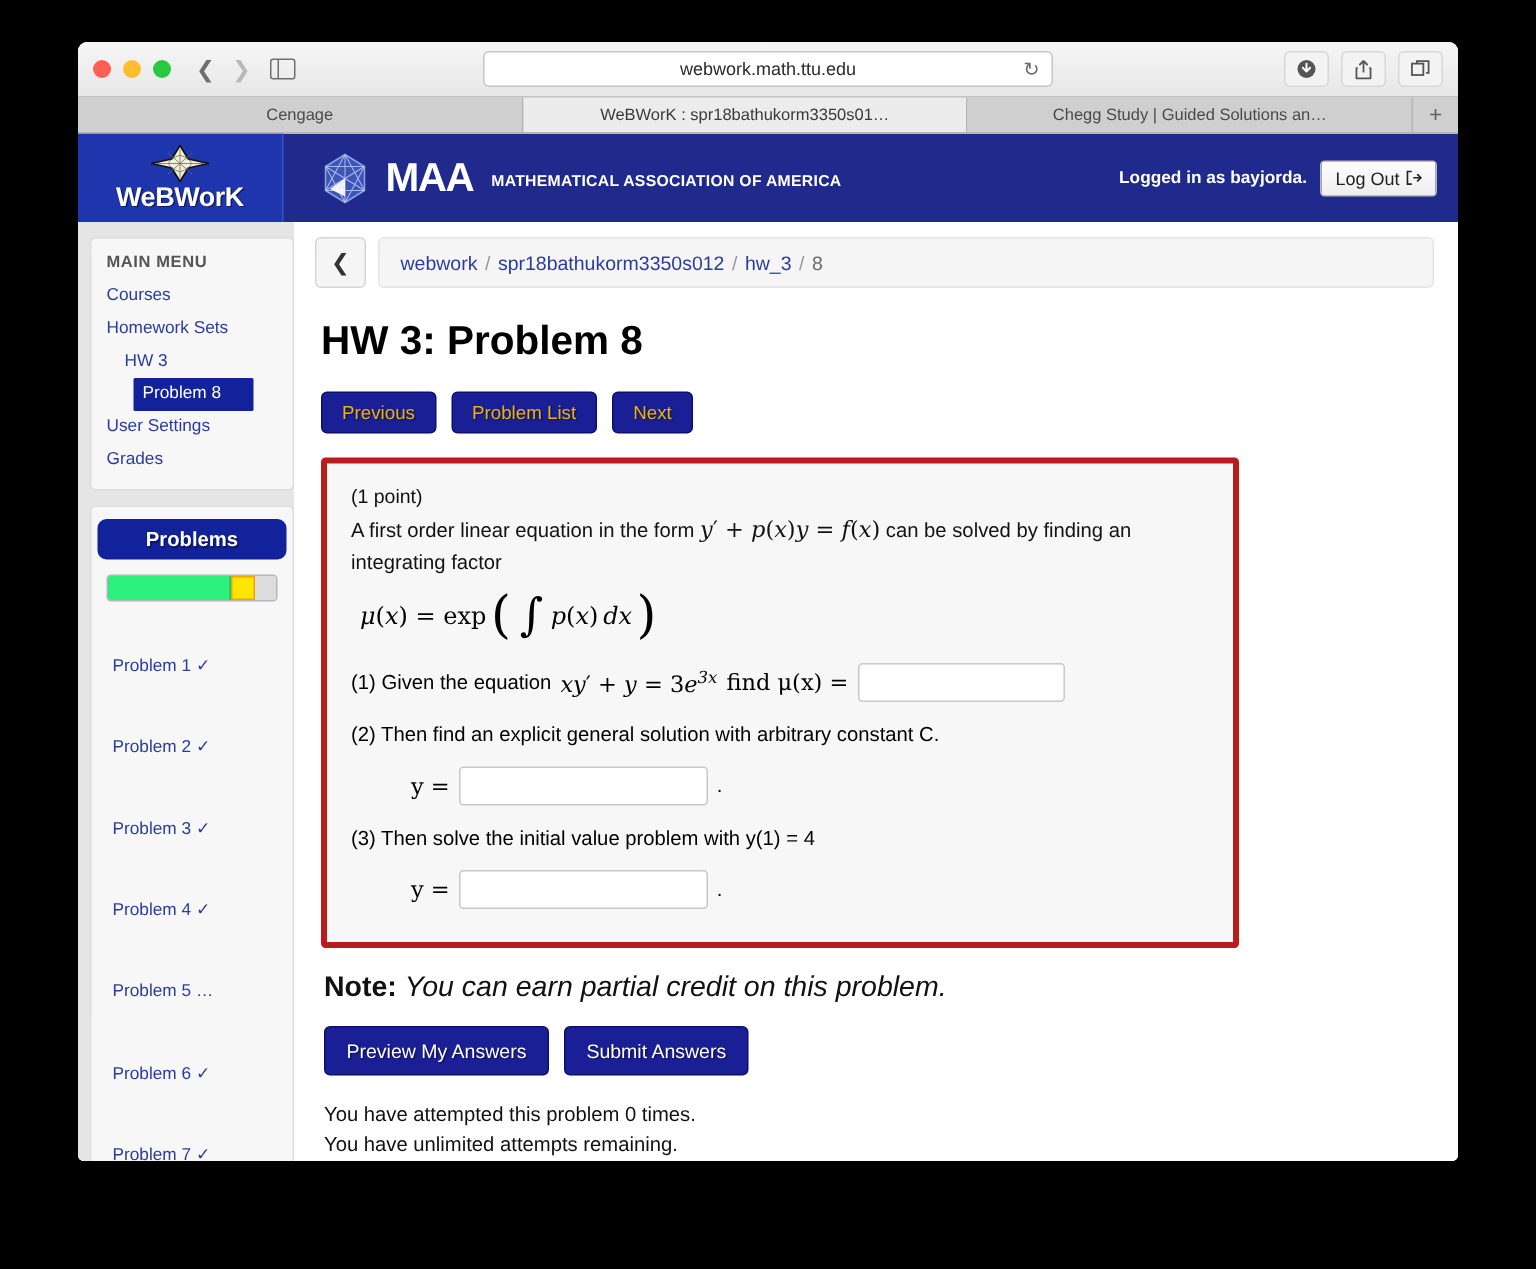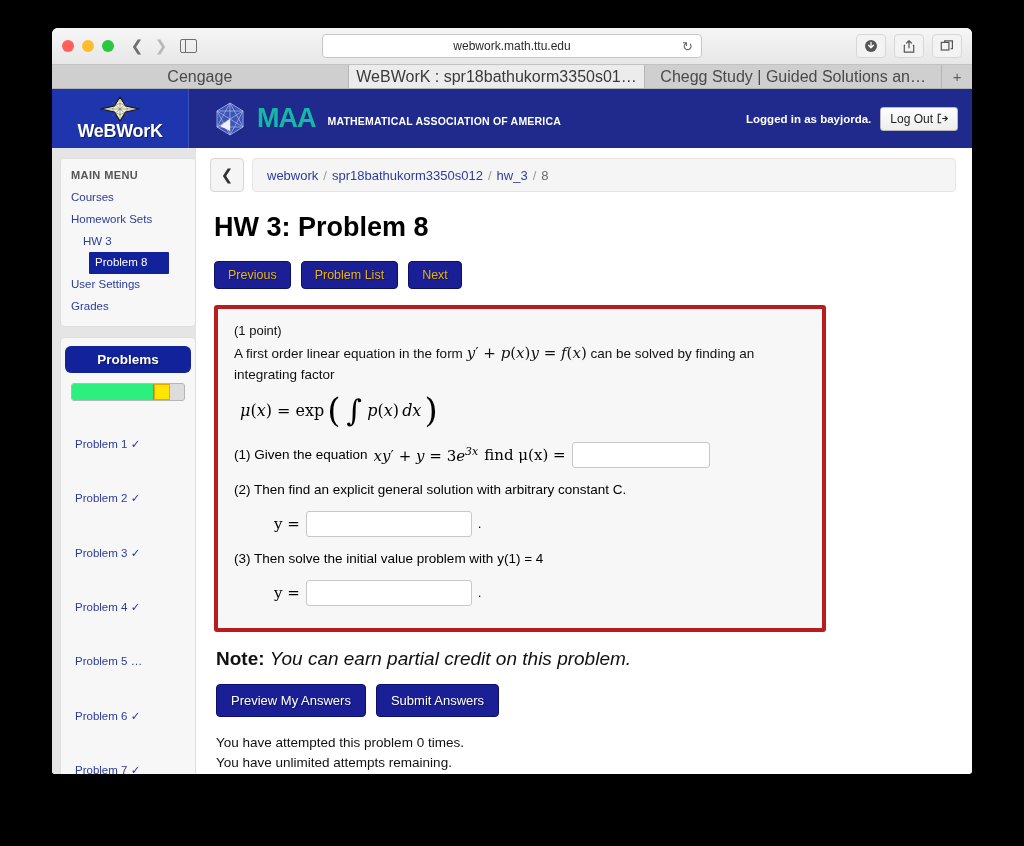--- a/index.html
+++ b/index.html
@@ -97,21 +97,21 @@
   .tabbar {
     height: 23px;
     background: #cfcfcf;
     display: flex;
     border-bottom: 1px solid #b3b3b3;
   }
   .tab {
     flex: 1 1 0;
     min-width: 0;
     display: flex; align-items: center; justify-content: center;
-    font-size: 16px; color: #4a4a4a;
+    font-size: 11px; color: #4a4a4a;
     border-right: 1px solid #b5b5b5;
     padding: 0 6px;
     white-space: nowrap; overflow: hidden; text-overflow: ellipsis;
     background: #cfcfcf;
   }
   .tab.active { background: #ececec; color: #3a3a3a; }
   .tab-add {
     width: 30px;
     display: flex; align-items: center; justify-content: center;
     font-size: 15px; color: #606060;
@@ -146,21 +146,21 @@
     letter-spacing: -0.3px;
     text-shadow: 1px 1px 0 rgba(0,0,0,0.45);
     margin-top: -1px;
   }
   .maa-wrap {
     display: flex; align-items: center;
     margin-left: 22px;
     gap: 8px;
   }
   .maa-text {
-    color: #14b8a6; font-weight: bold;
+    color: #ffffff; font-weight: bold;
     font-size: 27px; letter-spacing: -1px;
   }
   .maa-sub {
     color: #fff; font-size: 10.5px;
     font-weight: bold; letter-spacing: 0.2px;
     margin-left: 4px; margin-top: 5px;
   }
   .login-area {
     position: absolute; right: 14px; top: 50%;
     transform: translateY(-50%);

